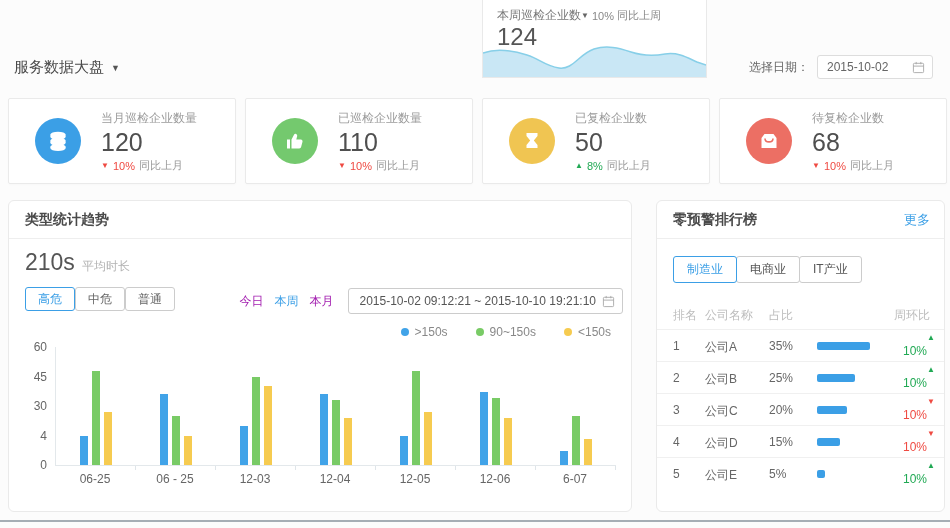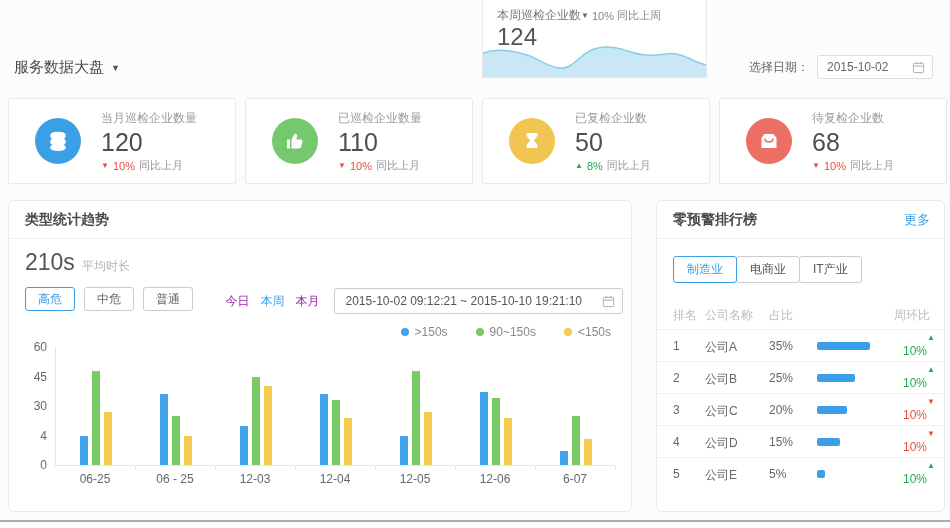--- a/index.html
+++ b/index.html
@@ -46,29 +46,29 @@
   .panel-left{left:8px;width:624px}
   .panel-right{left:656px;width:289px}
   .panel-title{height:37px;line-height:37px;border-bottom:1px solid #eee;padding:0 16px;
     font-size:14px;font-weight:bold;color:#4a4a4a}
   .more-link{position:absolute;right:14px;top:0;line-height:37px;font-size:13px;font-weight:normal;color:var(--accent);cursor:pointer}
 
   
   .avg-row{position:absolute;left:16px;top:48px;display:flex;align-items:baseline;gap:7px}
   .avg-value{font-size:23px;color:#555}
   .avg-label{font-size:12px;color:#b3b3b3}
-  .filters{position:absolute;left:16px;top:86px;display:flex;gap:9px}
+  .filters{position:absolute;left:16px;top:86px;display:flex;}
   .filter-btn{height:24px;line-height:22px;padding:0 12px;border:1px solid #ccc;border-radius:3px;
     background:#fff;font-size:12px;color:#666;box-sizing:border-box;cursor:pointer}
   .filter-btn.active{border-color:var(--accent);color:var(--accent)}
   .controls-right{position:absolute;top:87px;right:8px;display:flex;align-items:center;gap:11px}
   .period{font-size:12px;color:#a21caf;cursor:pointer}
   .period.active{color:var(--accent)}
   .range-box{height:24px;border:1px solid #ccc;border-radius:3px;background:#fff;display:flex;
-    align-items:center;gap:20px;padding:0 7px 0 10px;font-size:12px;color:#555;margin-left:4px;cursor:pointer}
+    align-items:center;gap:6px;padding:0 7px 0 10px;font-size:12px;color:#555;margin-left:4px;cursor:pointer}
   .legend{position:absolute;top:124px;right:20px;display:flex;gap:28px;align-items:center}
   .legend-item{font-size:12px;color:#888;display:flex;align-items:center;gap:6px;cursor:pointer}
   .dot{width:8px;height:8px;border-radius:50%}
   .y-axis-labels .ytick{position:absolute;left:0;width:38px;text-align:right;font-size:12px;color:#666}
   .plot{position:absolute;left:46px;top:146px;width:560px;height:118px;
     border-left:1px solid #e3e8eb;border-bottom:1px solid #e3e8eb;display:flex;align-items:flex-end}
   .group{flex:1;display:flex;align-items:flex-end;justify-content:center;gap:4px;height:100%;position:relative}
   .group::after{content:'';position:absolute;right:0;bottom:-5px;width:1px;height:4px;background:#dfe5e9}
   .bar{width:8px}
   .x-axis-labels{position:absolute;left:46px;top:271px;width:560px;display:flex}

